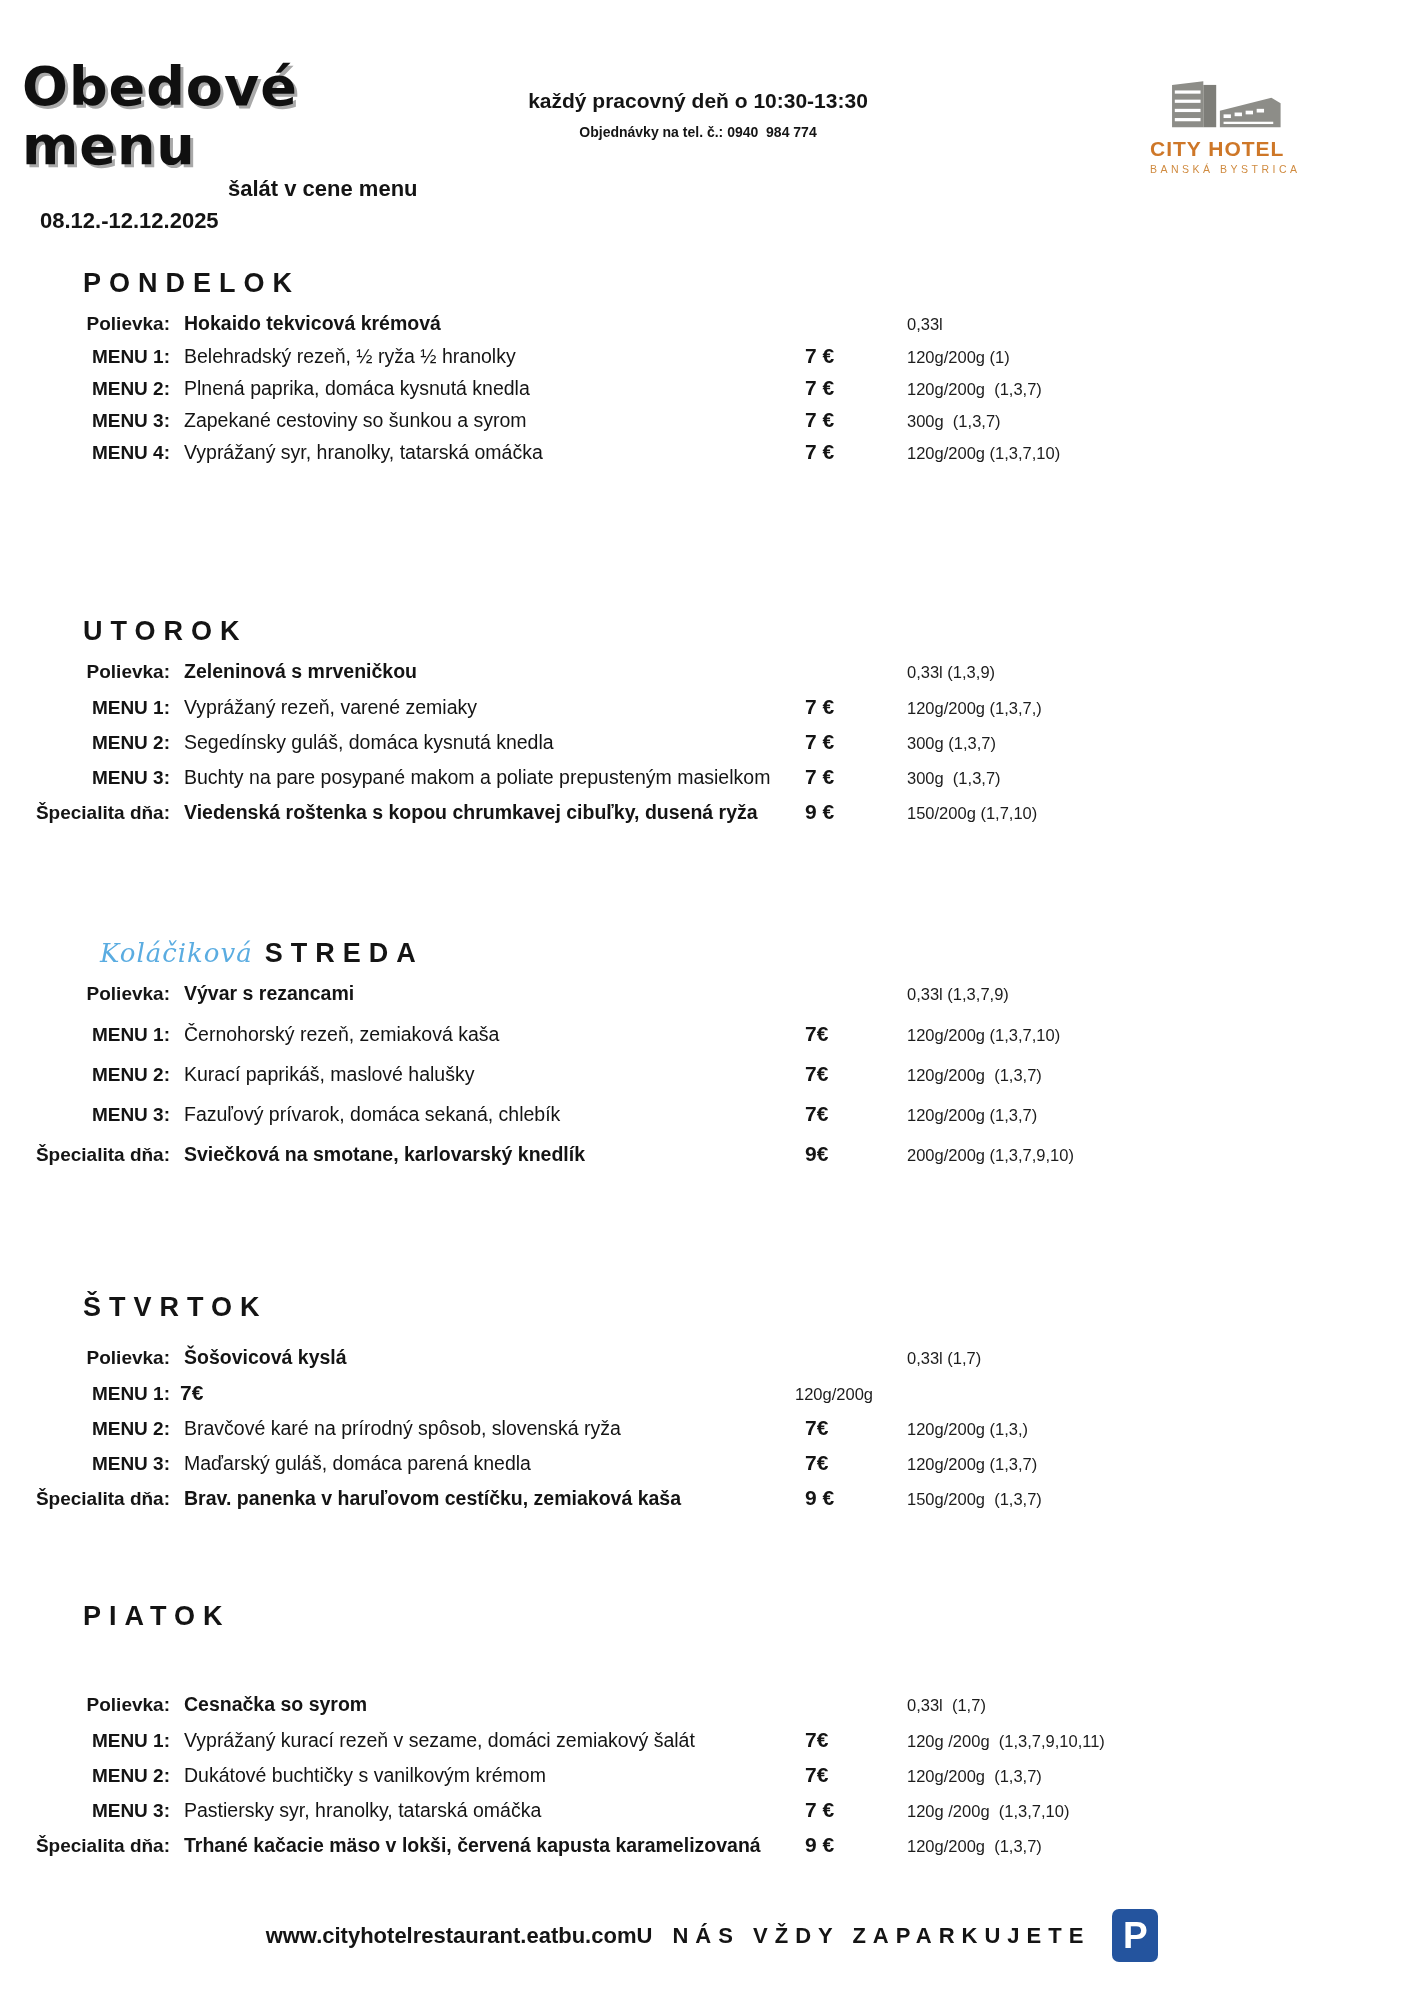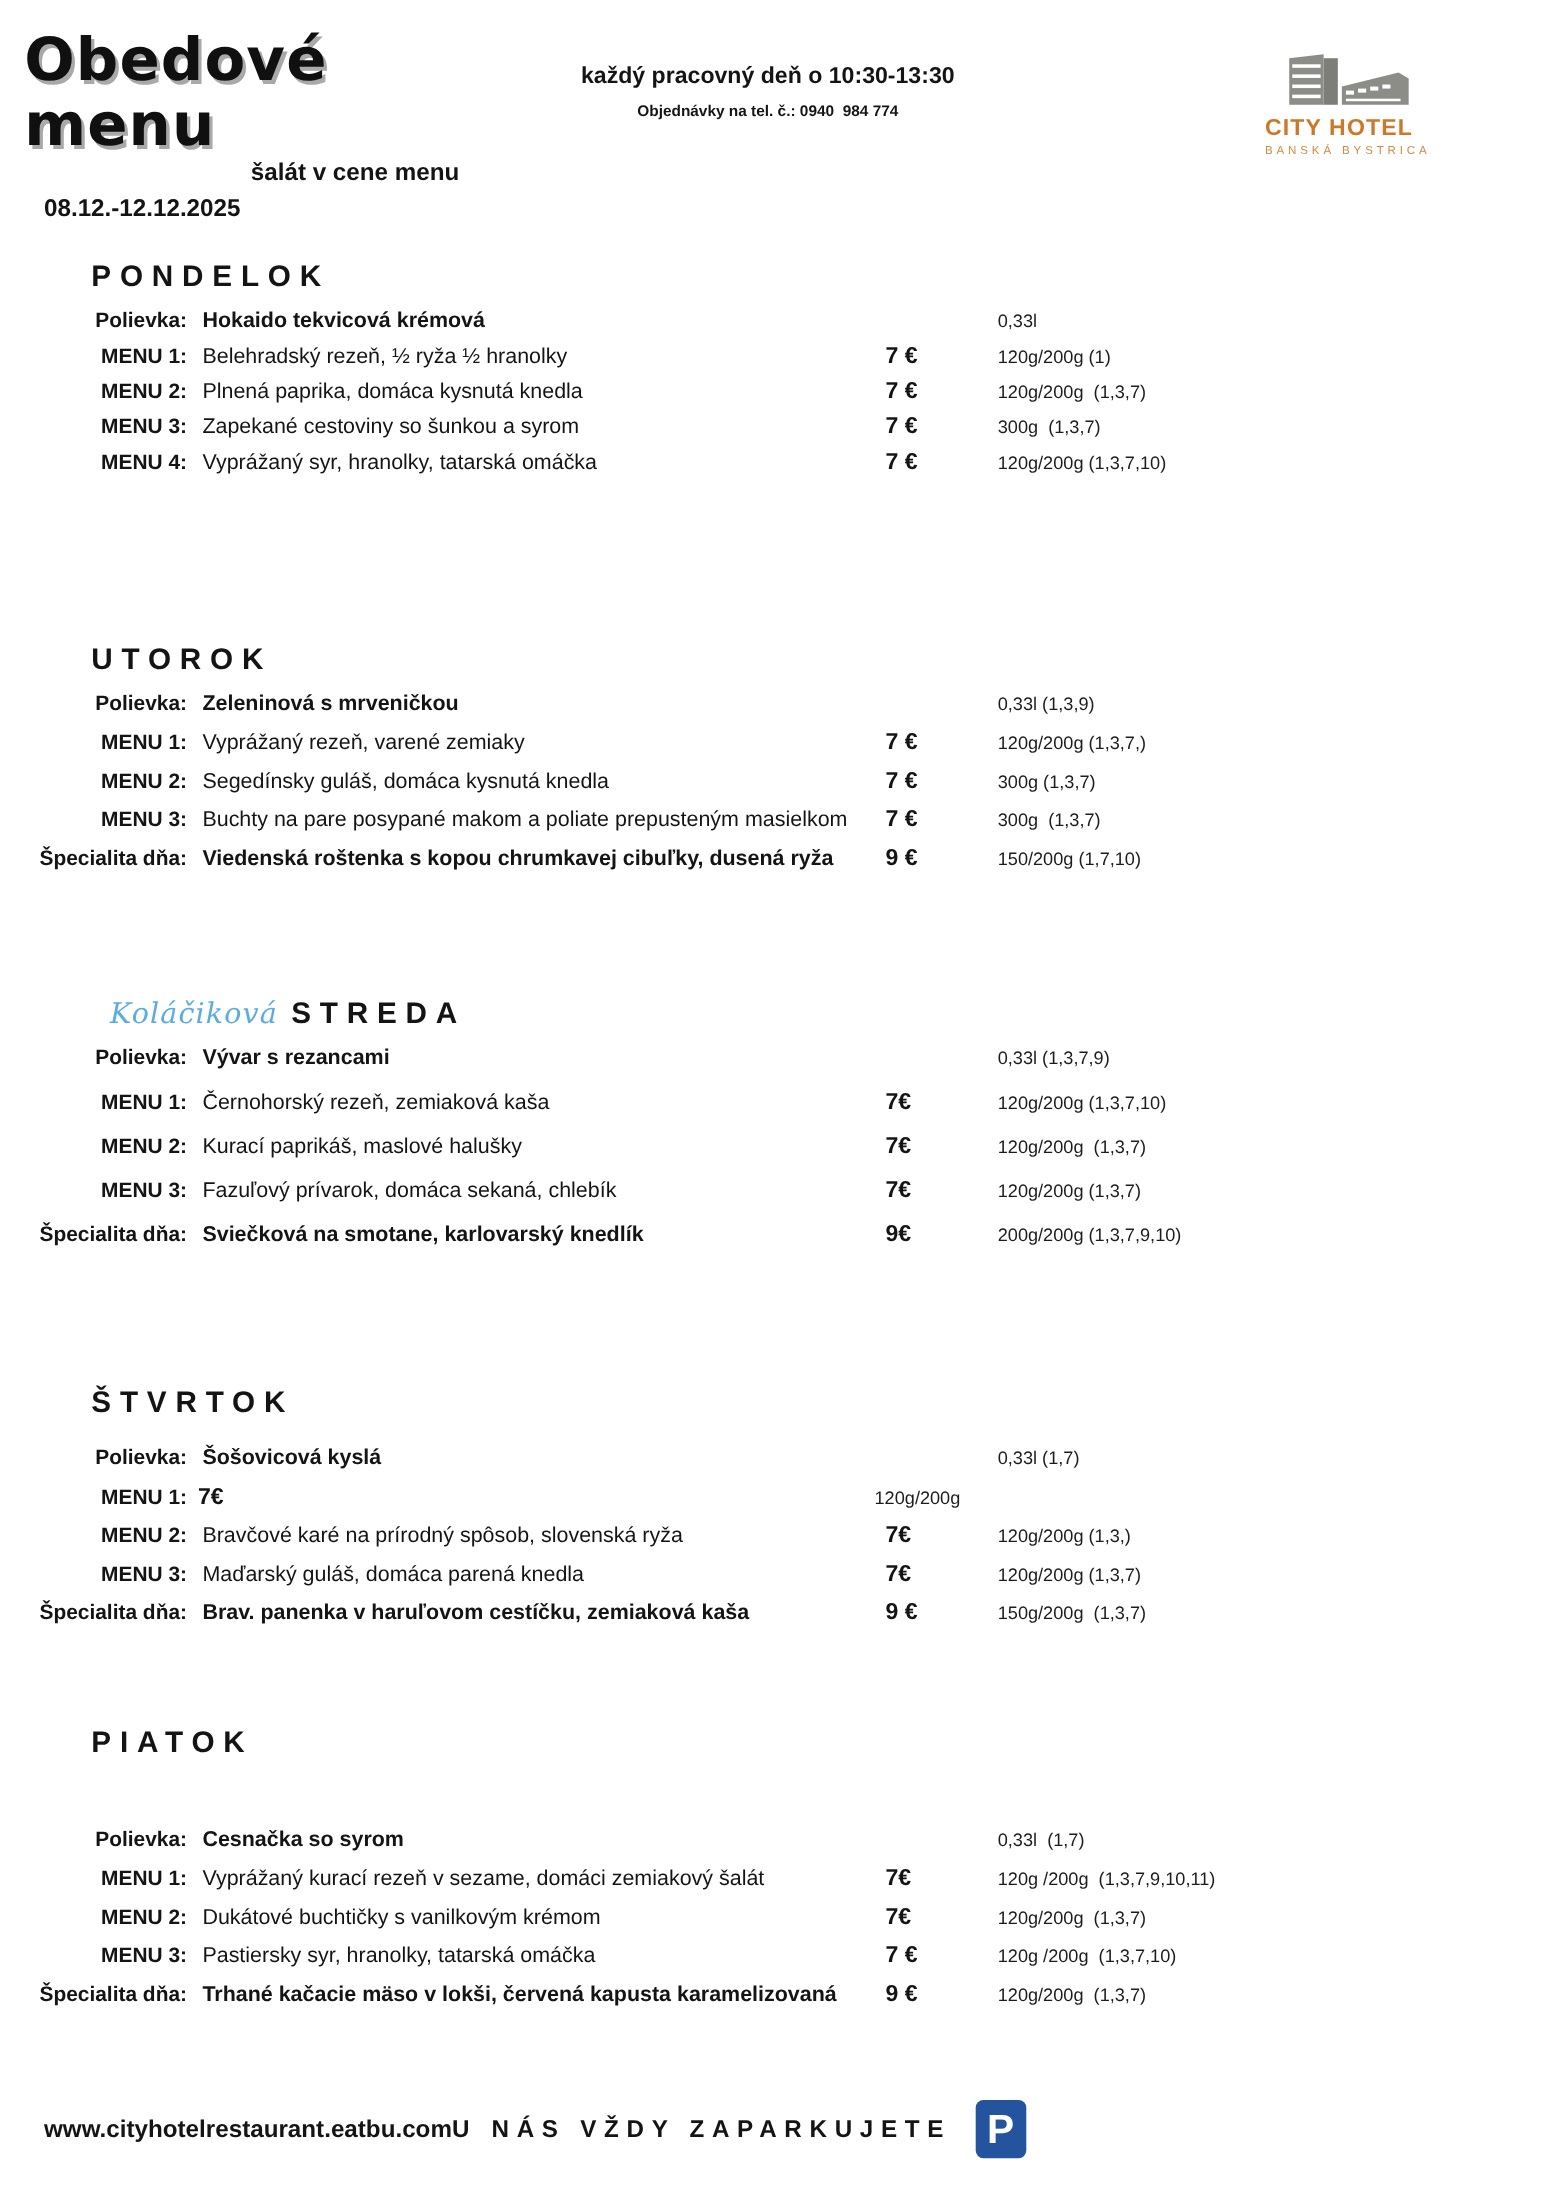--- a/index.html
+++ b/index.html
@@ -3,21 +3,21 @@
 <meta charset="utf-8">
 <style>
   * { margin:0; padding:0; box-sizing:border-box; }
   html,body { background:#e8e8e8; }
   .page {
     width:1414px; height:2000px; margin:0 auto; background:#ffffff;
     font-family:"Liberation Sans", sans-serif; color:#141414;
     position:relative; overflow:hidden;
   }
   
-  .header { display:flex; padding-top:25px; }
+  .header { display:flex; padding-top:25px;margin-top:32px; }
   .header-left { width:470px; padding-left:22px; flex:0 0 auto; }
   .title {
     font-size:54px; font-weight:bold; letter-spacing:1px; line-height:1.1;
     color:#101010; text-shadow:3px 3px 0 #a9a9a9;
     font-family:"DejaVu Sans", sans-serif;
   }
   .subtitle { font-size:22px; font-weight:bold; margin:0 0 0 206px; }
   .date-range { font-size:22px; font-weight:bold; margin:6px 0 0 18px; }
   .header-mid { width:440px; text-align:center; padding-top:32px; margin-left:8px; flex:0 0 auto; }
   .hours { font-size:21px; font-weight:bold; }
@@ -43,21 +43,21 @@
   .day-pondelok { --rg:6px;  margin-top:34px; }
   .day-utorok   { --rg:9px;  margin-top:150px; }
   .day-streda   { --rg:14px; margin-top:112px; }
   .day-stvrtok  { --rg:9px;  margin-top:124px; }
   .day-piatok   { --rg:9px;  margin-top:89px; }
   .day-stvrtok .rows { margin-top:24px; }
   .day-piatok  .rows { margin-top:62px; }
   
   .footer {
     position:absolute; left:40px; right:30px; bottom:38px;
-    display:flex; justify-content:flex-start; align-items:center;
+    display:flex; justify-content:center; align-items:center;
   }
   .website { font-weight:bold; font-size:22px; }
   .parking { display:flex; align-items:center; gap:22px; }
   .parking-text { font-weight:bold; font-size:22px; letter-spacing:7px; white-space:nowrap; }
   .p-badge {
     width:46px; height:53px; background:#24549e; border-radius:7px;
     color:#ffffff; font-weight:bold; font-size:37px;
     display:flex; align-items:center; justify-content:center;
   }
 </style>

